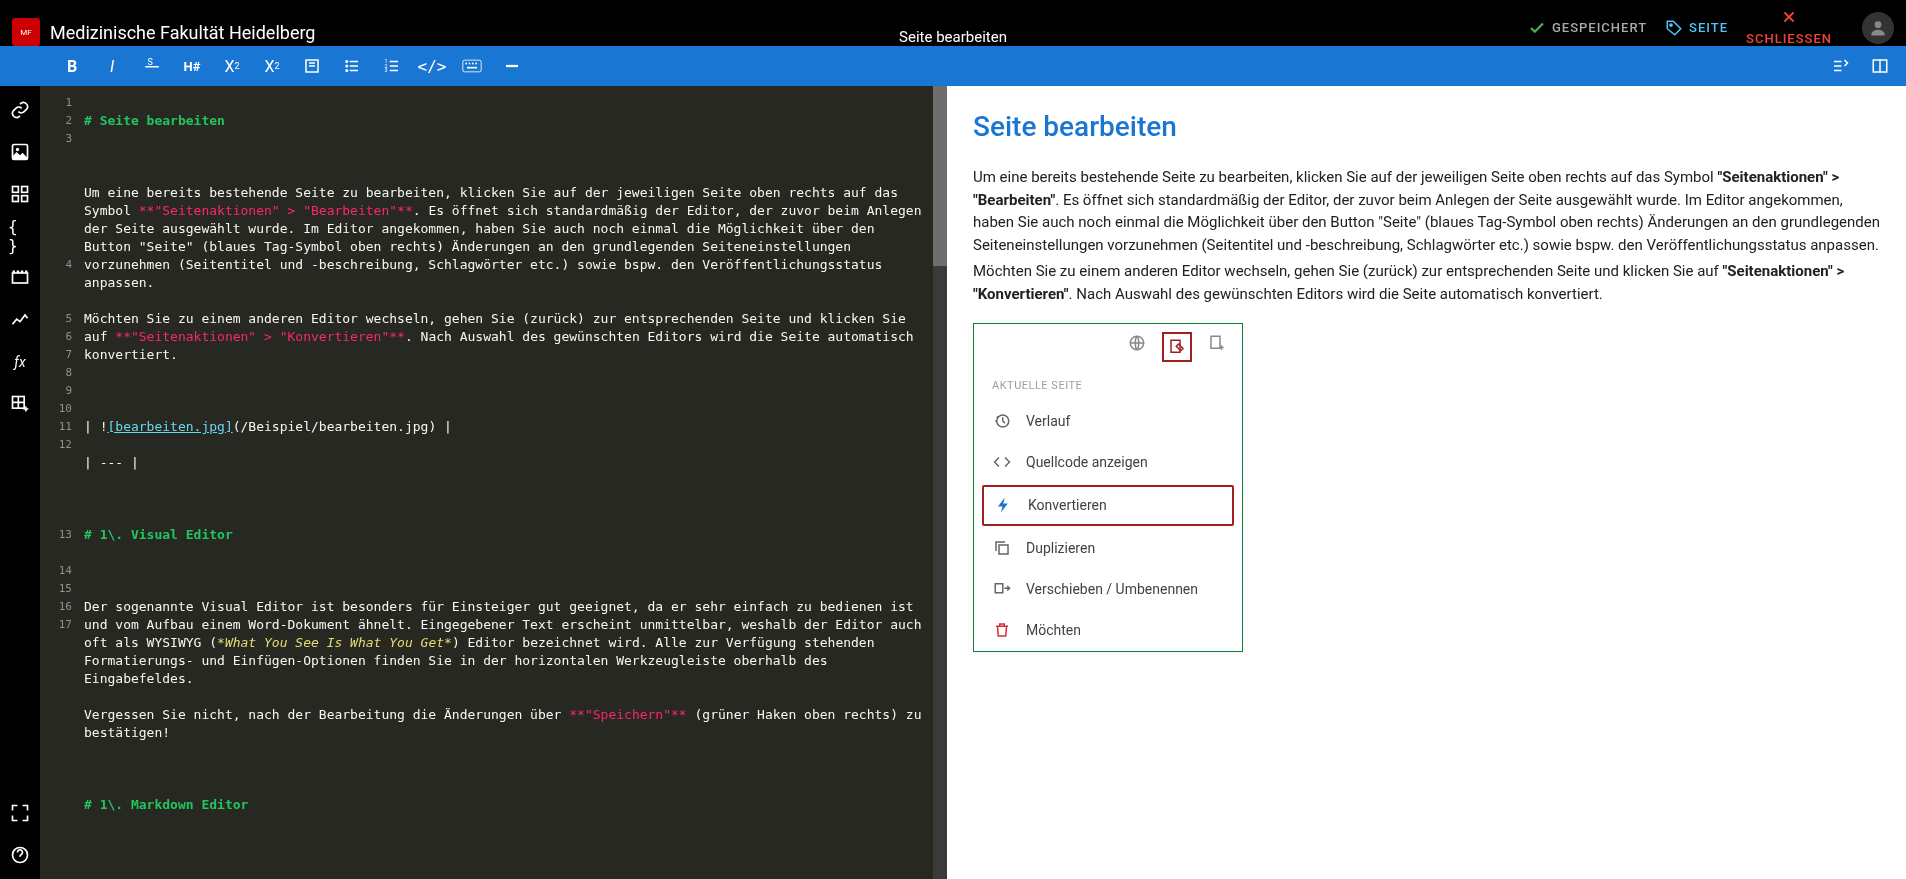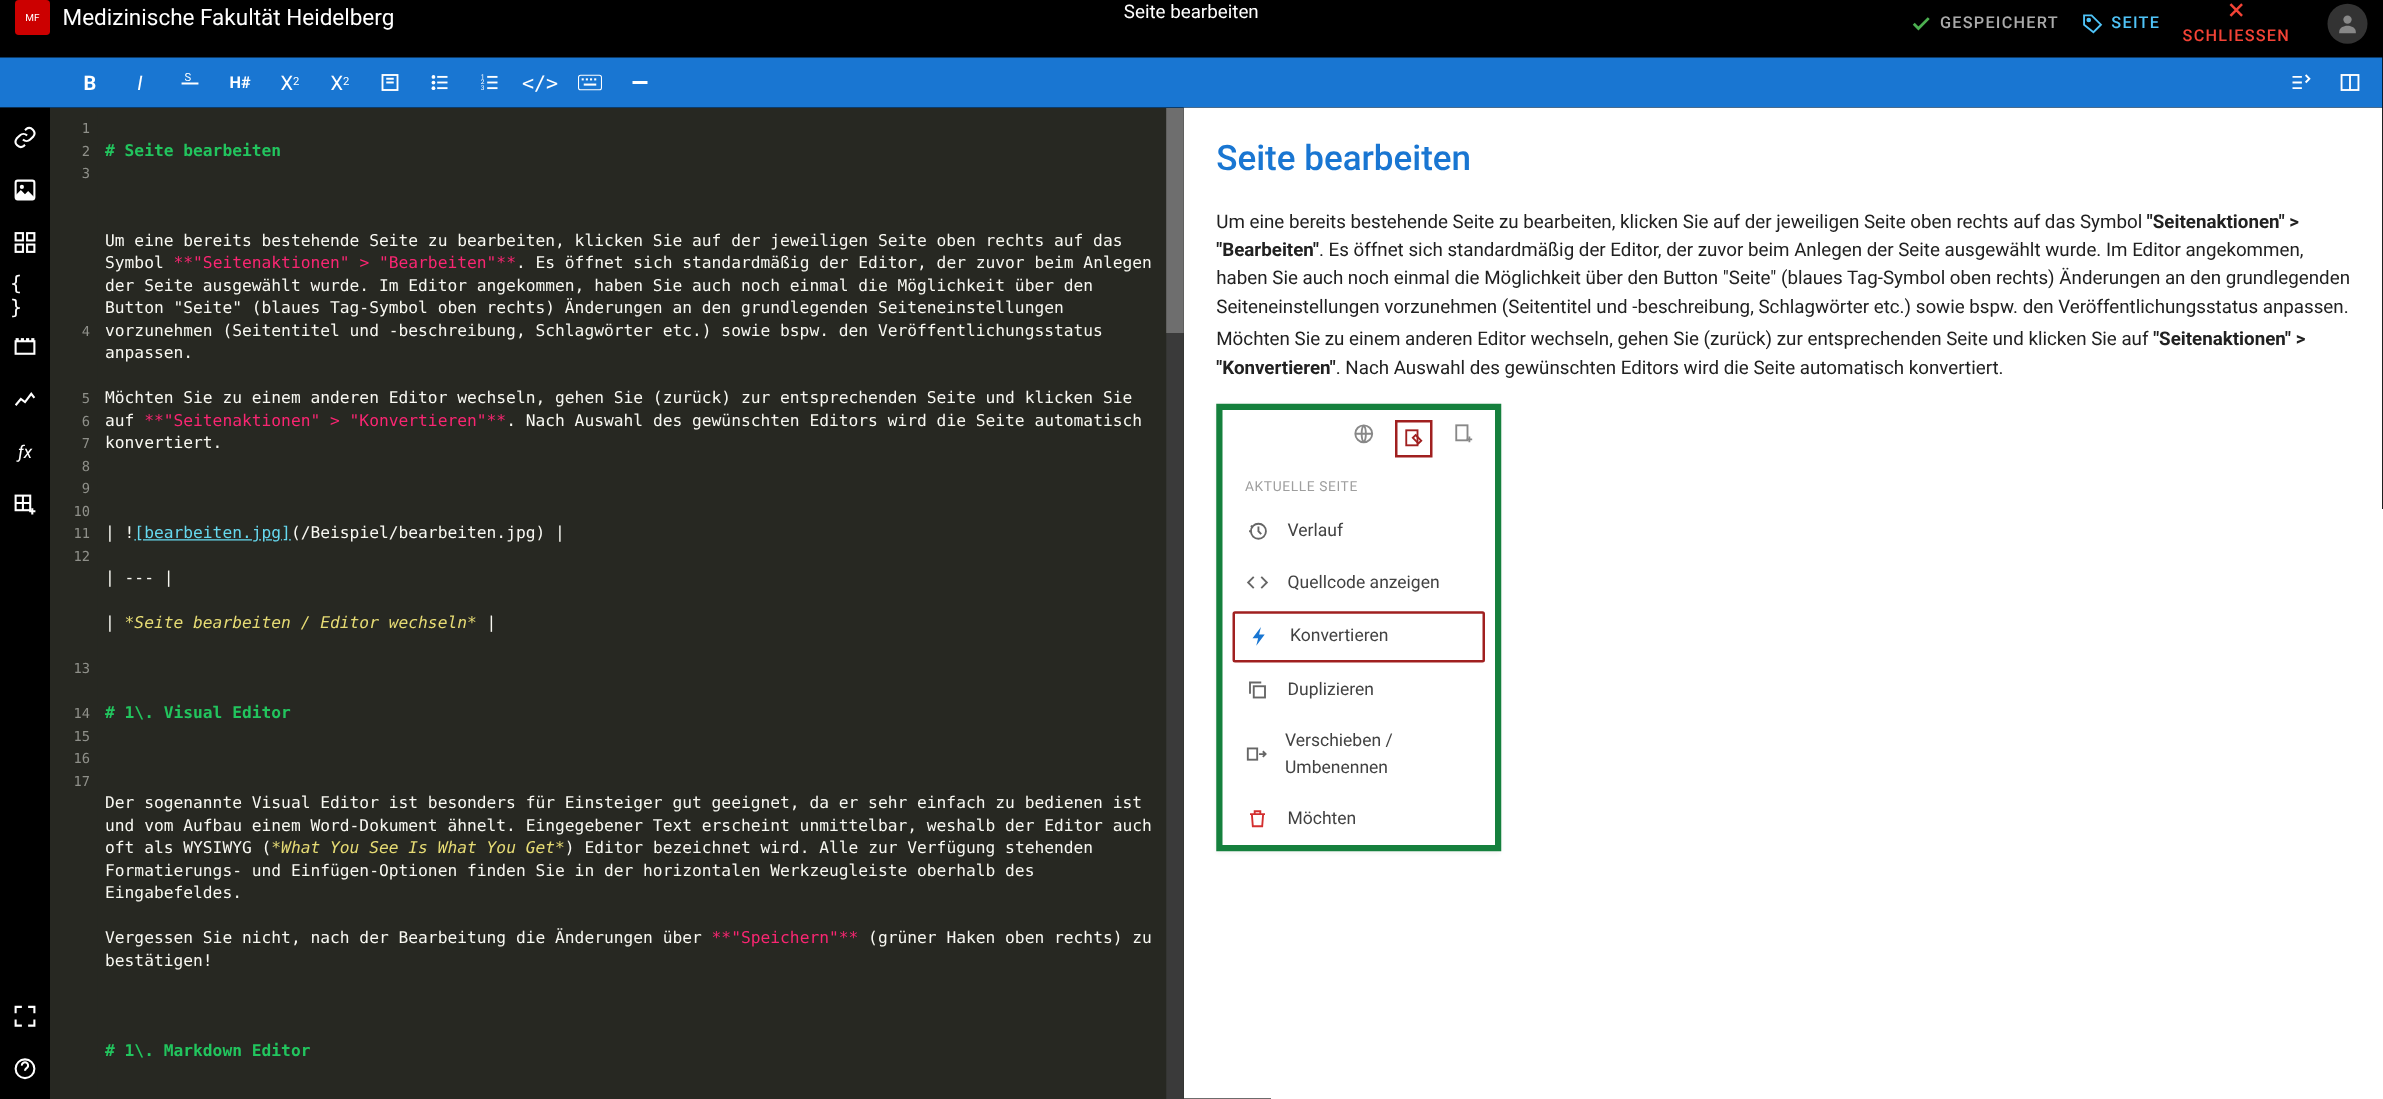--- a/index.html
+++ b/index.html
@@ -1,20 +1,20 @@
 <!DOCTYPE html>
 <html><head>
 <meta charset="utf-8">
 <style>
 * { margin: 0; padding: 0; box-sizing: border-box; }
 body { font-family: -apple-system, BlinkMacSystemFont, "Segoe UI", Roboto, sans-serif; background: #000; color: #fff; overflow: hidden; }
 .app { display: flex; flex-direction: column; height: 100vh; }
 
 
-.header { display: flex; align-items: flex-start; height: 46px; background: #000; padding: 0 12px; }
+.header { display: flex; align-items: flex-end; height: 46px; background: #000; padding: 0 12px; }
 .header-left { display: flex; align-items: center; gap: 10px; flex: 1; }
 .logo { width: 28px; height: 28px; background: #c00; border-radius: 3px; display: flex; align-items: center; justify-content: center; font-size: 8px; color: #fff; }
 .site-title { font-size: 18px; font-weight: 400; }
 .header-center { font-size: 15px; }
 .header-right { display: flex; align-items: center; gap: 18px; flex: 1; justify-content: flex-end; }
 .status-saved { display: flex; align-items: center; gap: 6px; color: #aaa; font-size: 13px; letter-spacing: 1px; font-weight: 500; }
 .status-saved svg { width: 18px; height: 18px; }
 .btn-seite { display: flex; align-items: center; gap: 6px; color: #4fc3f7; font-size: 13px; letter-spacing: 1px; font-weight: 500; cursor: pointer; }
 .btn-seite svg { width: 18px; height: 18px; }
 .btn-close { display: flex; align-items: center; gap: 6px; color: #f44336; font-size: 13px; letter-spacing: 1px; font-weight: 500; cursor: pointer; flex-direction: column; }
@@ -48,21 +48,21 @@
 .scrollbar-track { width: 14px; background: #3a3a3a; position: relative; }
 .scrollbar-thumb { position: absolute; top: 0; width: 100%; height: 180px; background: #6e6e6e; }
 
 
 .preview { flex: 1; background: #fff; color: #212121; padding: 20px 26px; overflow-y: auto; font-size: 15px; line-height: 1.5; }
 .preview h1 { color: #1976d2; font-size: 28px; font-weight: 500; margin-bottom: 18px; }
 .preview p { margin-bottom: 4px; }
 .preview strong { font-weight: 700; }
 
 
-.menu-card { width: 228px; background: #fff; border: 5px solid #15803d; margin-top: 14px; display: inline-block; vertical-align: top; border-radius: 0; box-shadow: 0 1px 4px rgba(0,0,0,0.06); }
+.menu-card { width: 270px; background: #fff; border: 1px solid #15803d; margin-top: 14px; display: inline-block; vertical-align: top; border-radius: 0; box-shadow: 0 1px 4px rgba(0,0,0,0.06); }
 .menu-top-icons { display: flex; justify-content: flex-end; gap: 14px; padding: 8px 14px 6px; }
 .menu-top-ico { width: 22px; height: 22px; color: #777; display:flex;align-items:center;justify-content:center; }
 .menu-top-ico.boxed { border: 2px solid #a02020; padding: 2px; box-sizing: content-box; }
 .menu-section-label { font-size: 11px; color: #9e9e9e; letter-spacing: 0.5px; padding: 10px 18px 6px; }
 .menu-item { display: flex; align-items: center; gap: 14px; padding: 10px 18px; font-size: 14px; color: #424242; cursor: pointer; }
 .menu-item.boxed { border: 2px solid #a02020; margin: 2px 8px; padding: 8px 10px; border-radius: 2px; }
 .menu-item .mi-ico { width: 20px; height: 20px; display:flex;align-items:center;justify-content:center; }
 .menu-item.boxed .mi-ico { color: #1976d2; }
 .menu-item .mi-ico svg { width: 18px; height: 18px; }
 .menu-item.danger .mi-ico { color: #d32f2f; }
@@ -279,21 +279,20 @@
             <div></div>
         </div>
         <div class="code">
 <div class="line"><span class="md-h1"># Seite bearbeiten</span></div>
 <div class="line">&nbsp;</div>
 <div class="line"><span>Um eine bereits bestehende Seite zu bearbeiten, klicken Sie auf der jeweiligen Seite oben rechts auf das Symbol </span><span class="md-bold">**"Seitenaktionen" &gt; "Bearbeiten"**</span><span>. Es öffnet sich standardmäßig der Editor, der zuvor beim Anlegen der Seite ausgewählt wurde. Im Editor angekommen, haben Sie auch noch einmal die Möglichkeit über den Button "Seite" (blaues Tag-Symbol oben rechts) Änderungen an den grundlegenden Seiteneinstellungen vorzunehmen (Seitentitel und -beschreibung, Schlagwörter etc.) sowie bspw. den Veröffentlichungsstatus anpassen.</span></div>
 <div class="line"><span>Möchten Sie zu einem anderen Editor wechseln, gehen Sie (zurück) zur entsprechenden Seite und klicken Sie auf </span><span class="md-bold">**"Seitenaktionen" &gt; "Konvertieren"**</span><span>. Nach Auswahl des gewünschten Editors wird die Seite automatisch konvertiert.</span></div>
 <div class="line">&nbsp;</div>
 <div class="line"><span>| !</span><span class="md-link">[bearbeiten.jpg]</span><span>(/Beispiel/bearbeiten.jpg) |</span></div>
 <div class="line">| --- |</div>
-<div class="line"><span>| </span><span class="md-italic">*Seite bearbeiten / Editor wechseln*</span><span> |</span></div>
 <div class="line">&nbsp;</div>
 <div class="line"><span class="md-h1"># 1\. Visual Editor</span></div>
 <div class="line">&nbsp;</div>
 <div class="line"><span>Der sogenannte Visual Editor ist besonders für Einsteiger gut geeignet, da er sehr einfach zu bedienen ist und vom Aufbau einem Word-Dokument ähnelt. Eingegebener Text erscheint unmittelbar, weshalb der Editor auch oft als WYSIWYG (</span><span class="md-italic">*What You See Is What You Get*</span><span>) Editor bezeichnet wird. Alle zur Verfügung stehenden Formatierungs- und Einfügen-Optionen finden Sie in der horizontalen Werkzeugleiste oberhalb des Eingabefeldes.</span></div>
 <div class="line"><span>Vergessen Sie nicht, nach der Bearbeitung die Änderungen über </span><span class="md-bold">**"Speichern"**</span><span> (grüner Haken oben rechts) zu bestätigen!</span></div>
 <div class="line">&nbsp;</div>
 <div class="line"><span class="md-h1"># 1\. Markdown Editor</span></div>
 <div class="line">&nbsp;</div>
 
         </div>

